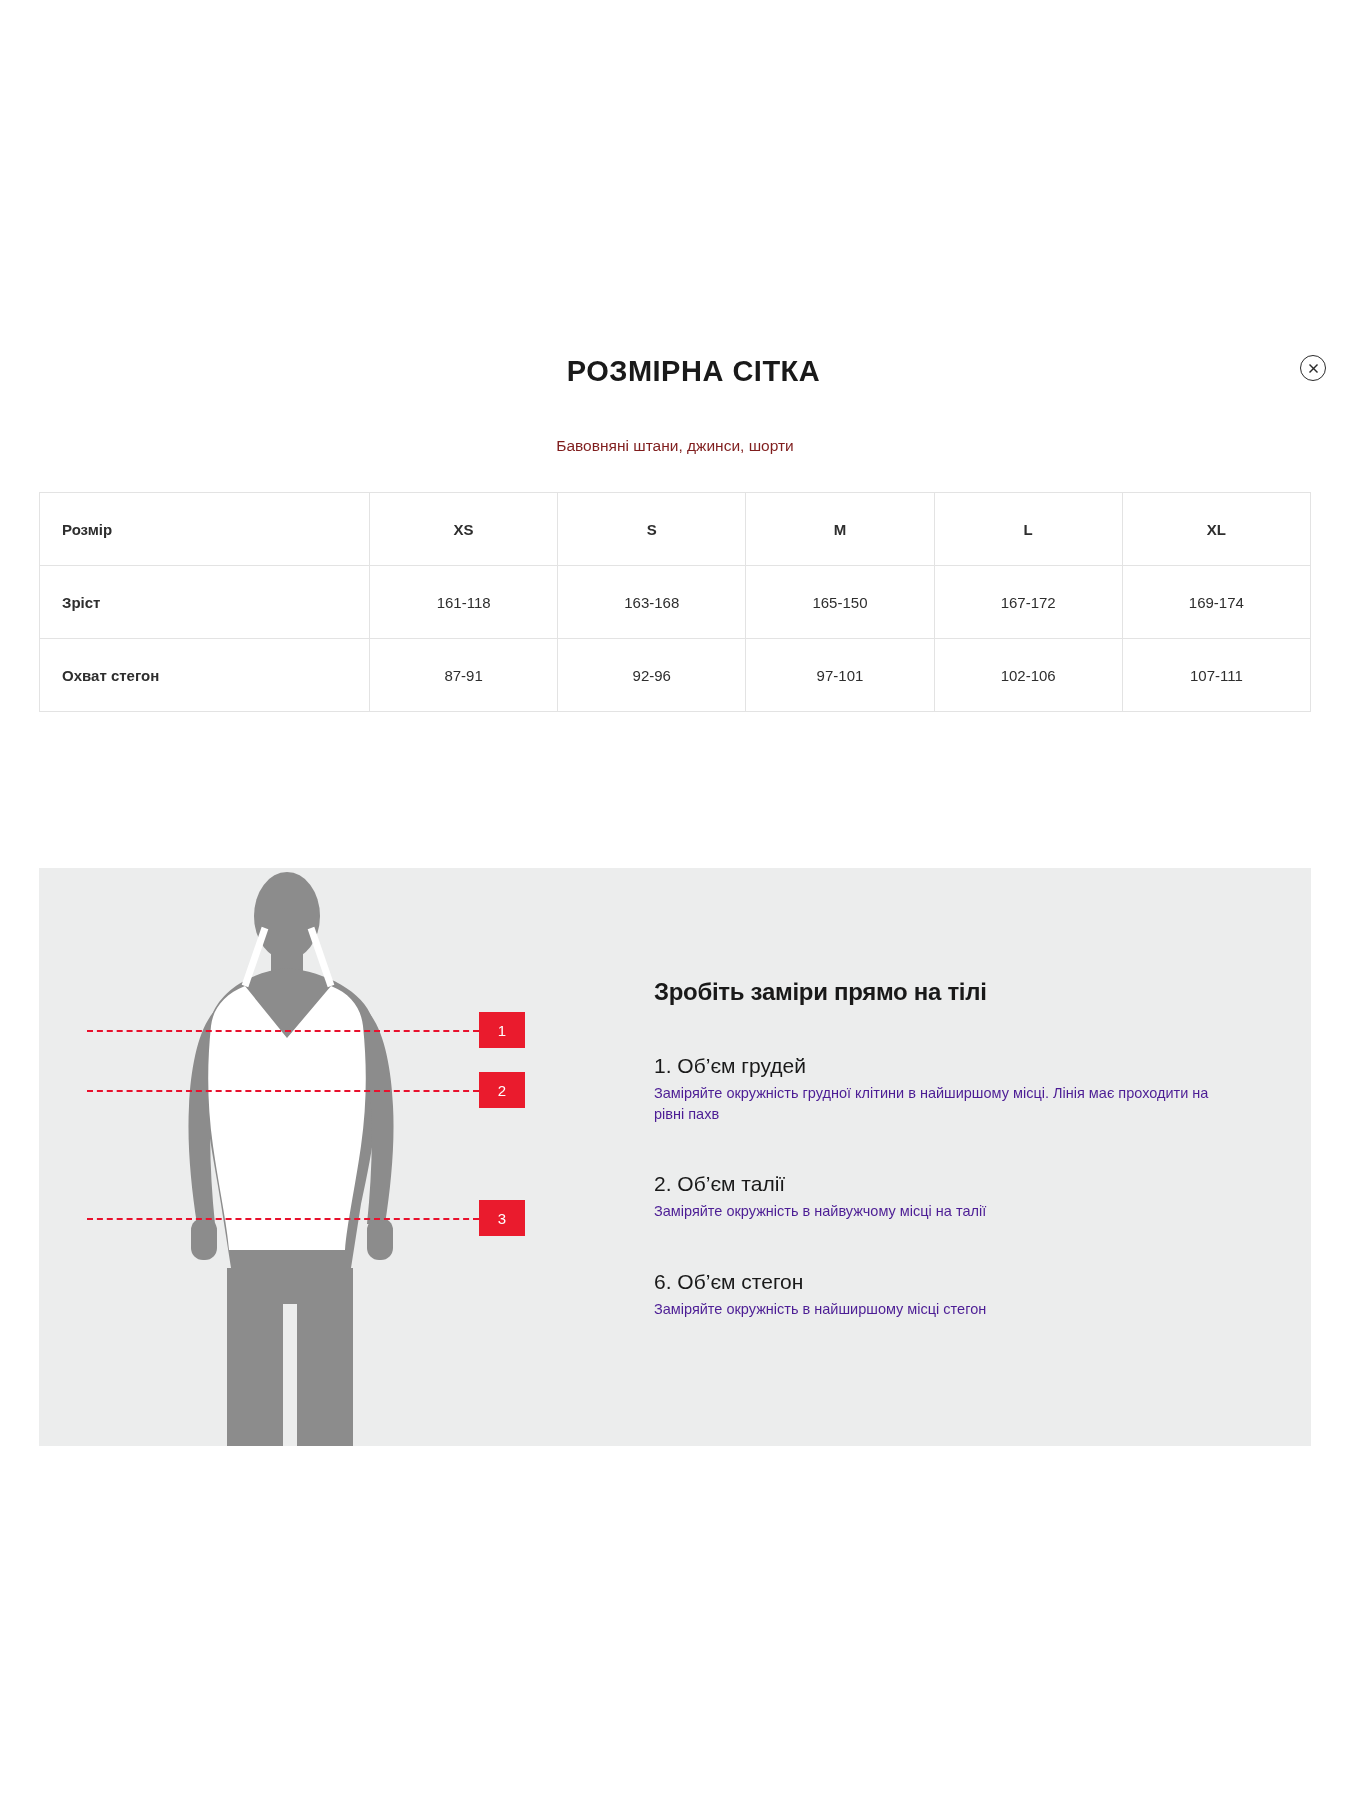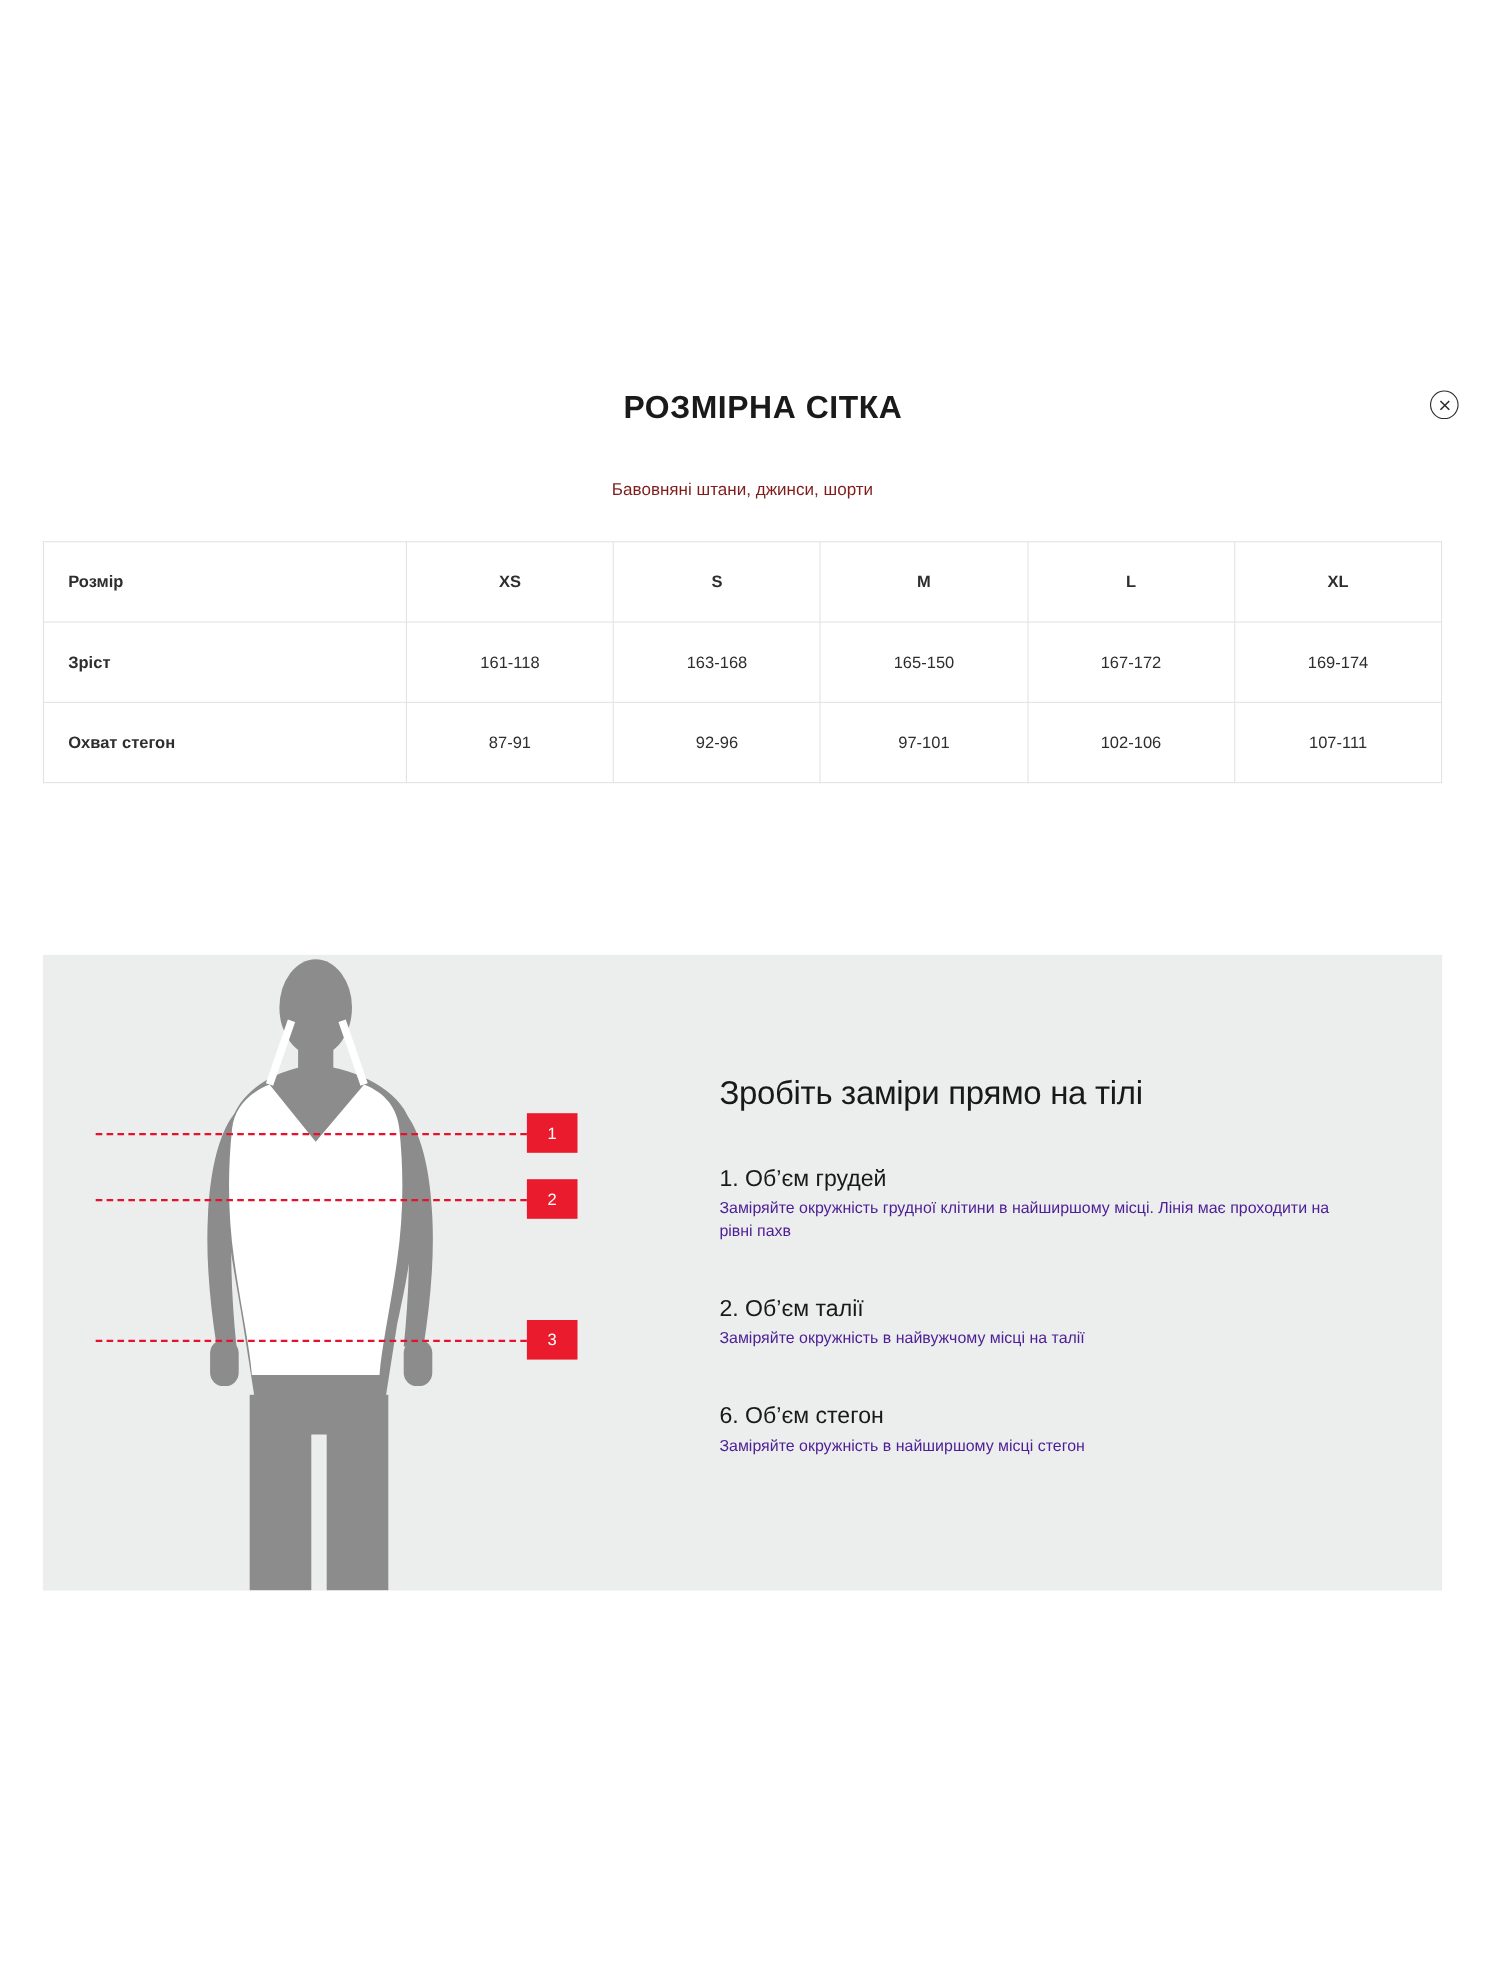--- a/index.html
+++ b/index.html
@@ -123,22 +123,22 @@
     font-family: "Liberation Sans", sans-serif;
   }
 
   .right-col {
     position: absolute;
     left: 615px;
     top: 110px;
     width: 620px;
   }
   .right-title {
-    font-size: 30px;
-    font-weight: normal;
+    font-size: 24px;
+    font-weight: bold;
     color: #191919;
     letter-spacing: -0.3px;
     margin-bottom: 44px;
   }
   .meas-item { margin-bottom: 26px; }
   .meas-head {
     font-size: 21px;
     color: #191919;
     margin-bottom: 5px;
     font-weight: normal;

